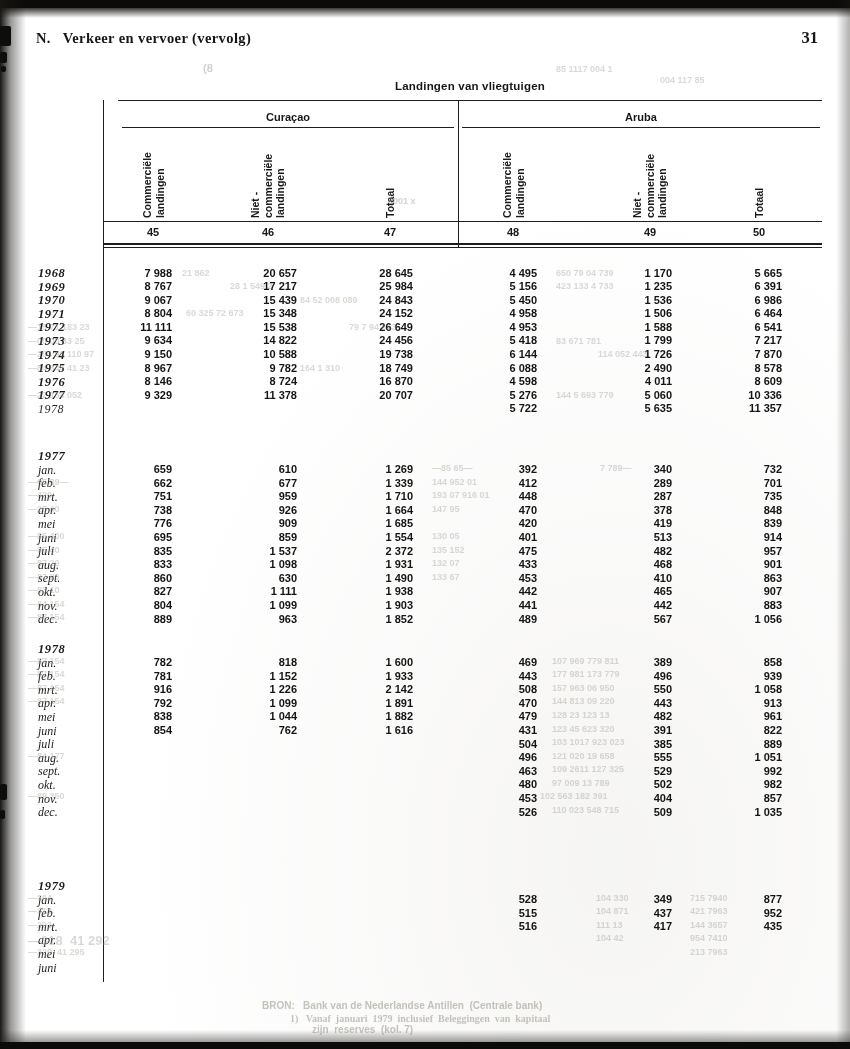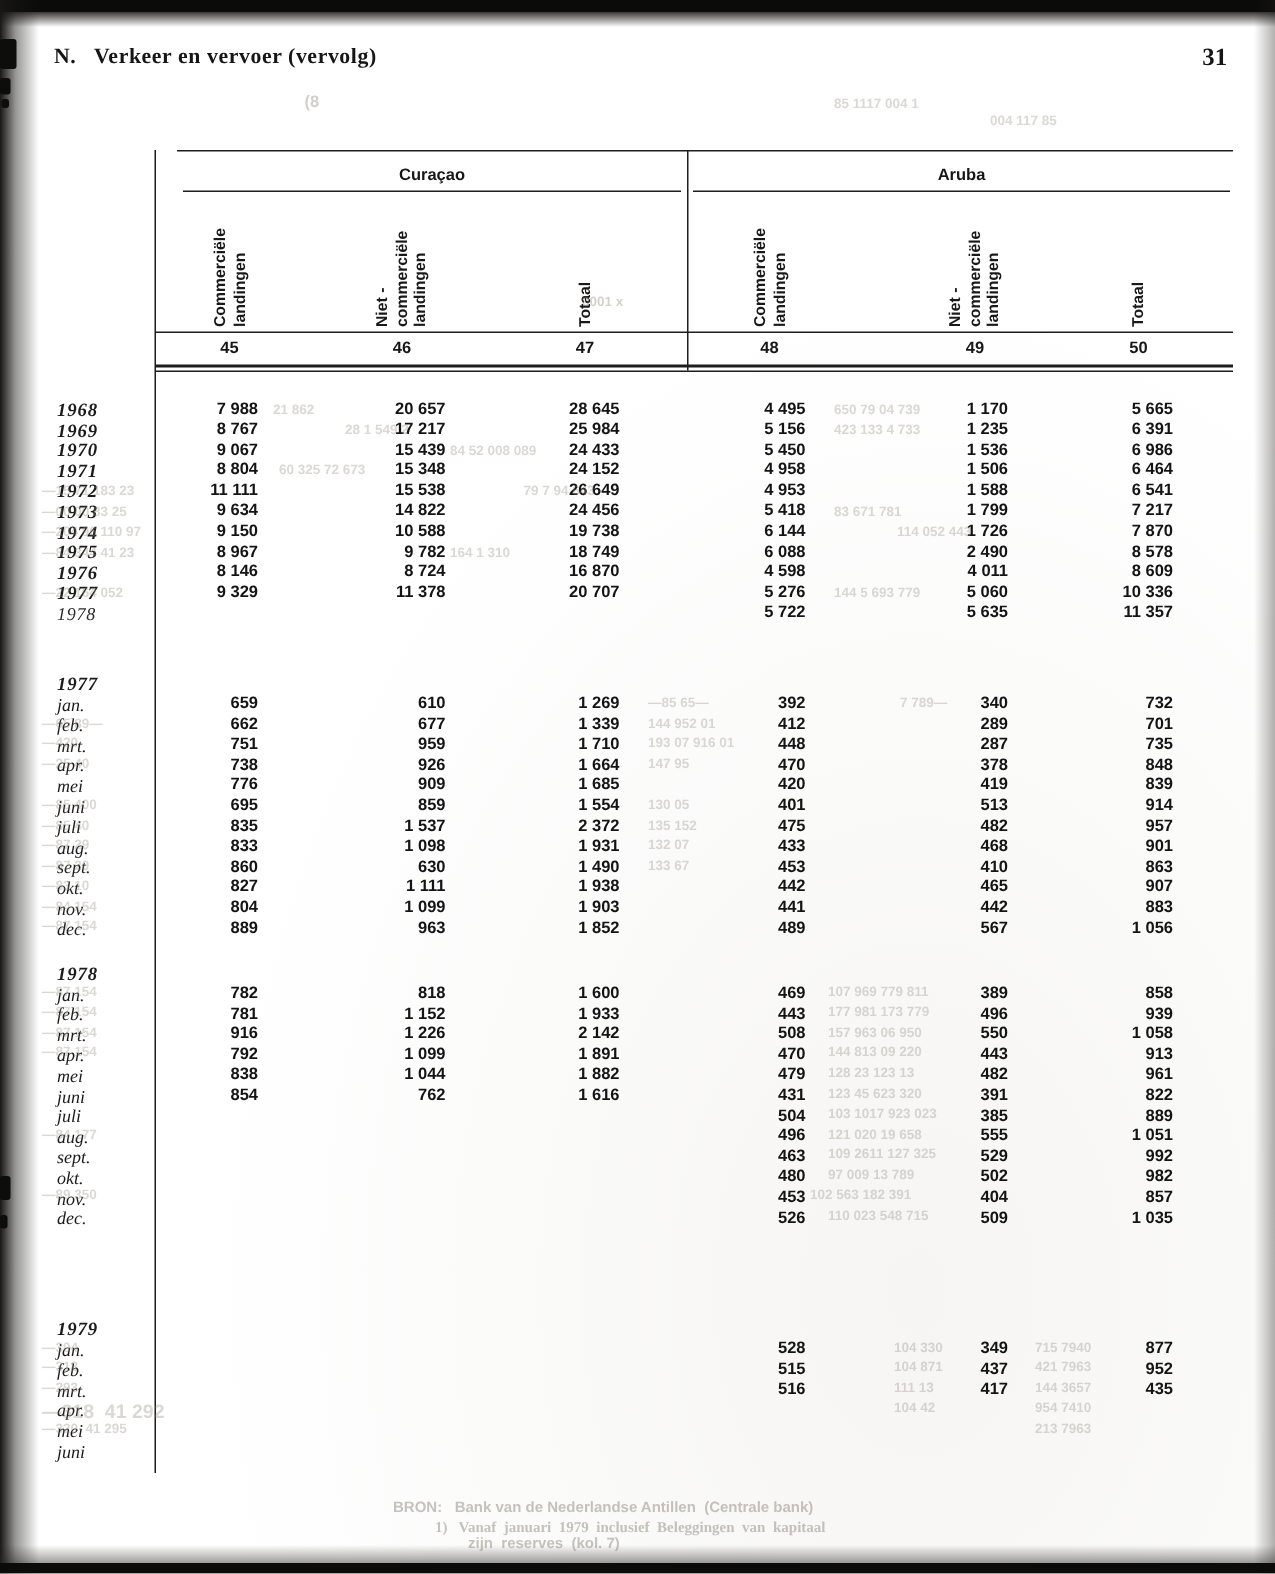--- a/index.html
+++ b/index.html
@@ -54,20 +54,21 @@
 
   <div class="blob" style="left:0;top:26px;width:11px;height:20px"></div>
   <div class="blob" style="left:0;top:52px;width:7px;height:11px"></div>
   <div class="blob" style="left:1px;top:66px;width:5px;height:6px"></div>
   <div class="blob" style="left:0;top:784px;width:7px;height:16px"></div>
   <div class="blob" style="left:0;top:810px;width:5px;height:9px"></div>
 
   <div class="hd-left">N.   Verkeer en vervoer (vervolg)</div>
   <div class="hd-right">31</div>
 
+  <div class="t-title">Landingen van vliegtuigen</div>
   <div class="gname g1">Aruba</div>
   <div class="gname g0">Curaçao</div>
 
   <div class="hline" style="left:118px;top:100px;width:704px"></div>
   <div class="hline" style="left:122px;top:127px;width:332px"></div>
   <div class="hline" style="left:462px;top:127px;width:358px"></div>
   <div class="hline" style="left:104px;top:221px;width:718px"></div>
   <div class="hline" style="left:104px;top:242.5px;width:718px;height:2px"></div>
   <div class="hline" style="left:104px;top:246.5px;width:718px;height:1.2px"></div>
   <div class="vline" style="left:103px;top:100px;height:882px"></div>
@@ -112,21 +113,21 @@
         <span class="val c2">17 217</span>
         <span class="val c3">25 984</span>
         <span class="val c4">5 156</span>
         <span class="val c5">1 235</span>
         <span class="val c6">6 391</span>
       </div>
       <div class="trow">
         <span class="rlabel ybold">1970</span>
         <span class="val c1">9 067</span>
         <span class="val c2">15 439</span>
-        <span class="val c3">24 433</span>
+        <span class="val c3">24 843</span>
         <span class="val c4">5 450</span>
         <span class="val c5">1 536</span>
         <span class="val c6">6 986</span>
       </div>
       <div class="trow">
         <span class="rlabel ybold">1971</span>
         <span class="val c1">8 804</span>
         <span class="val c2">15 348</span>
         <span class="val c3">24 152</span>
         <span class="val c4">4 958</span>

